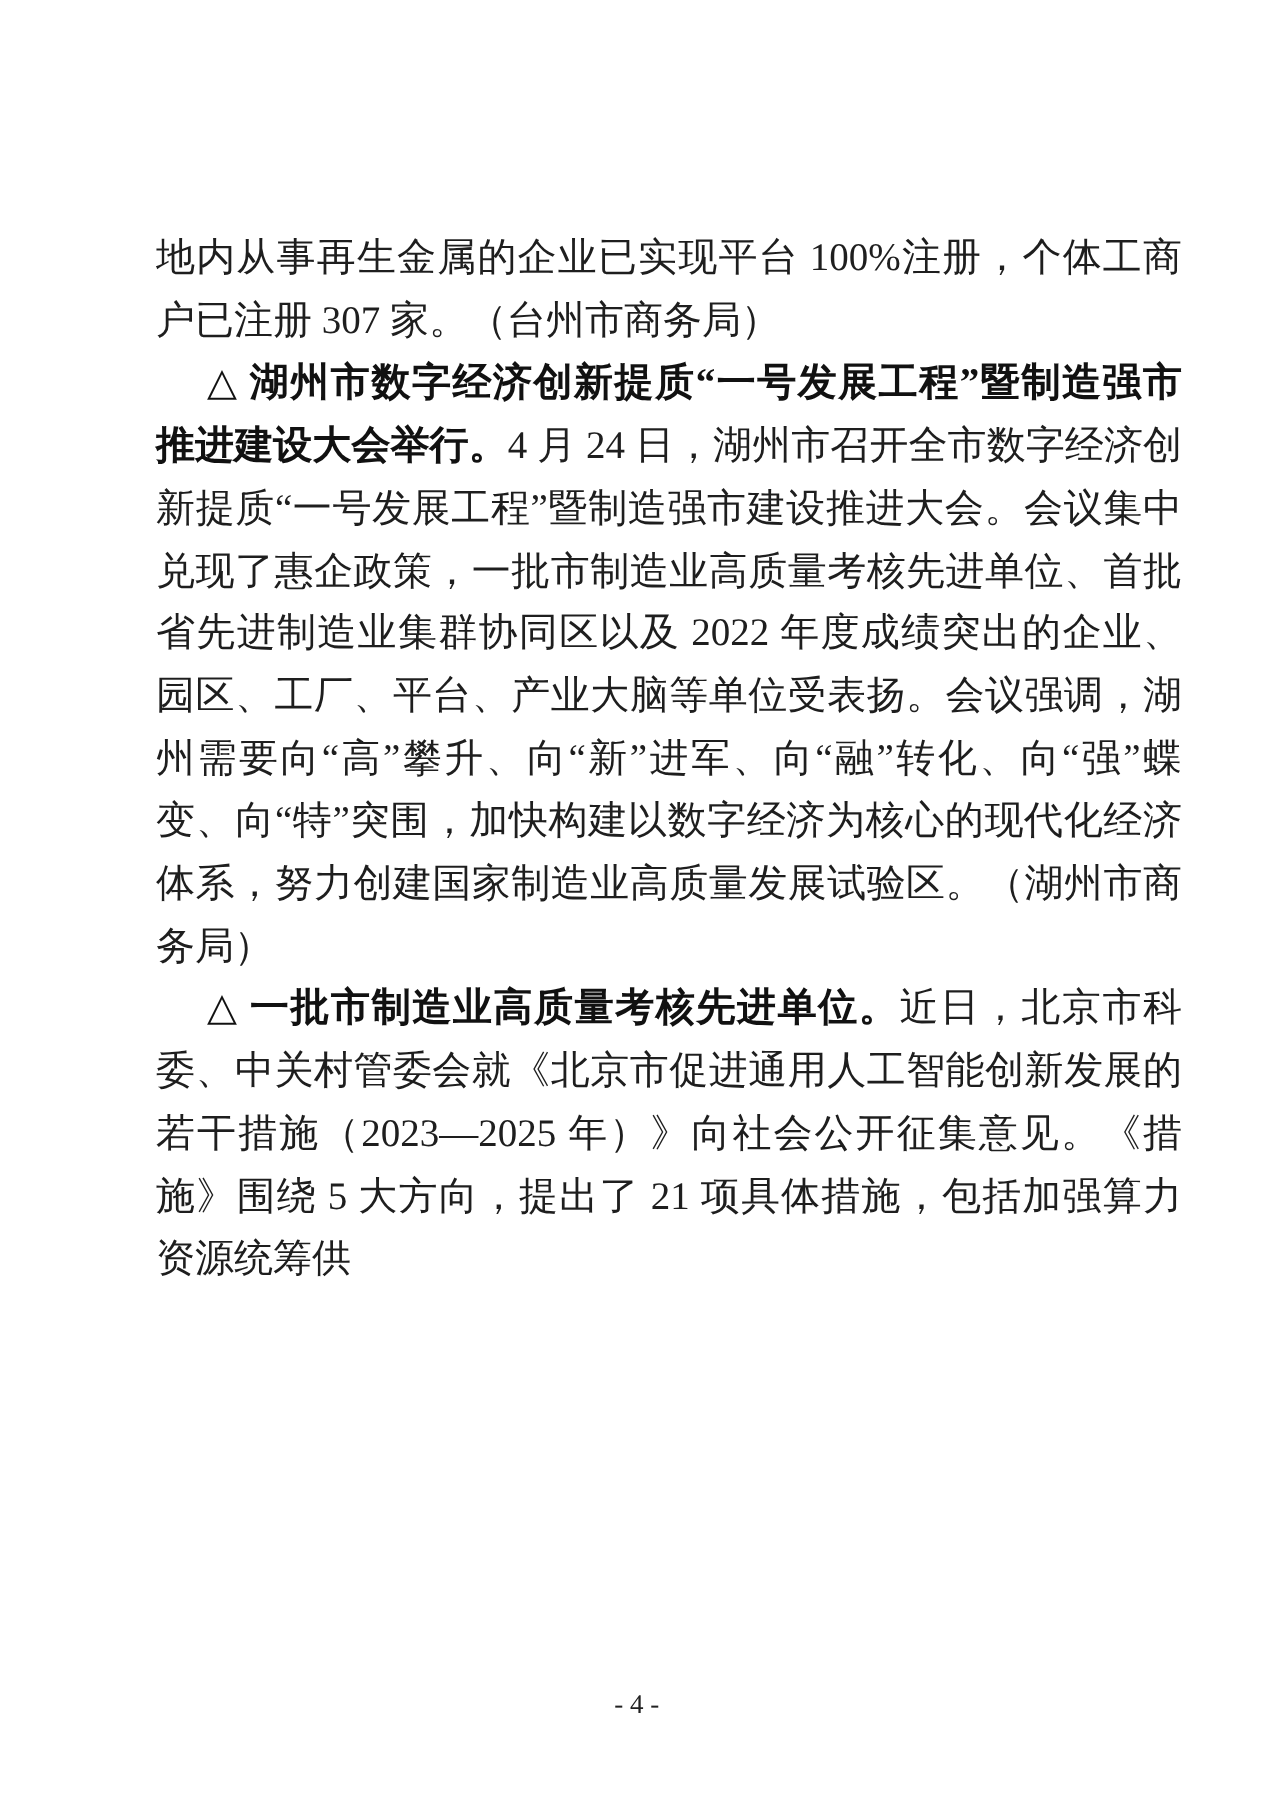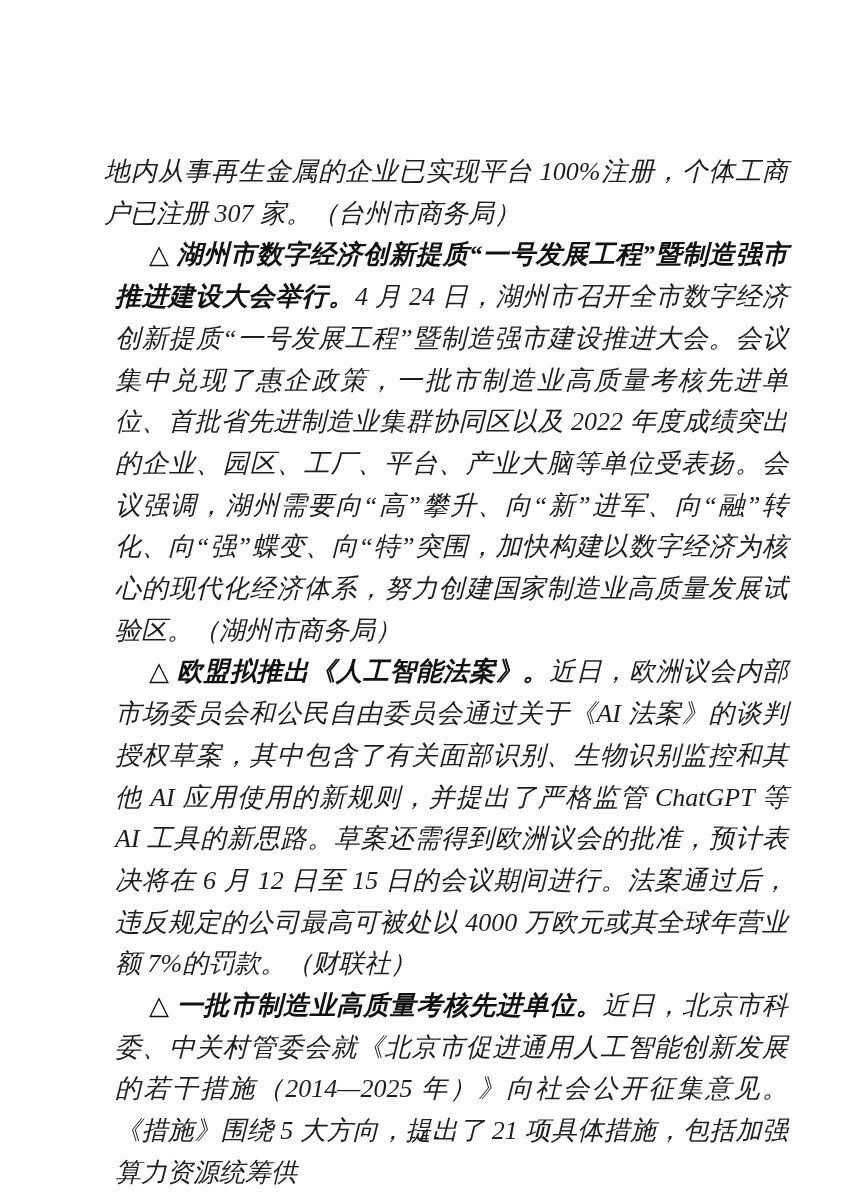--- a/index.html
+++ b/index.html
@@ -7,40 +7,38 @@
     padding: 0;
     background: #ffffff;
   }
   .page {
     position: relative;
     width: 849px;
     height: 1200px;
     background: #ffffff;
     overflow: hidden;
     font-family: "Liberation Serif", "DejaVu Serif", serif;
-    font-style: italic;
   }
   .body-text {
     position: absolute;
     left: 104px;
     top: 151px;
     width: 684px;
     font-size: 26px;
     line-height: 41.7px;
     color: #1e1e1e;
     text-align: justify;
   }
   .para {
     margin: 0;
     padding: 0;
     text-indent: 0;
   }
   .para.indented {
     text-indent: 34px;
-    margin-left: 11px;
   }
   .lead-seg {
     font-weight: bold;
     color: #111111;
   }
   .body-seg {
     font-weight: normal;
   }
   .page-footer {
     position: absolute;
@@ -56,22 +54,21 @@
 </head>
 <body>
 
 <div class="page">
   <main class="body-text">
 
     <p class="para continuation"><span class="body-seg">地内从事再生金属的企业已实现平台 100%注册，个体工商户已注册 307 家。（台州市商务局）</span></p>
 
     <p class="para indented"><b class="lead-seg">△ 湖州市数字经济创新提质“一号发展工程”暨制造强市推进建设大会举行。</b><span class="body-seg">4 月 24 日，湖州市召开全市数字经济创新提质“一号发展工程”暨制造强市建设推进大会。会议集中兑现了惠企政策，一批市制造业高质量考核先进单位、首批省先进制造业集群协同区以及 2022 年度成绩突出的企业、园区、工厂、平台、产业大脑等单位受表扬。会议强调，湖州需要向“高”攀升、向“新”进军、向“融”转化、向“强”蝶变、向“特”突围，加快构建以数字经济为核心的现代化经济体系，努力创建国家制造业高质量发展试验区。（湖州市商务局）</span></p>
 
-    <p class="para indented"><b class="lead-seg">△ 欧盟拟推出《人工智能法案》。</b><span class="body-seg">近日，欧洲议会内部市场委员会和公民自由委员会通过关于《AI 法案》的谈判授权草案，其中包含了有关面部识别、生物识别监控和其他 AI 应用使用的新规则，并提出了严格监管 ChatGPT 等 AI 工具的新思路。草案还需得到欧洲议会的批准，预计表决将在 6 月 12 日至 15 日的会议期间进行。法案通过后，违反规定的公司最高可被处以 4000 万欧元或其全球年营业额 7%的罚款。（财联社）</span></p>
 
-    <p class="para indented"><b class="lead-seg">△ 一批市制造业高质量考核先进单位。</b><span class="body-seg">近日，北京市科委、中关村管委会就《北京市促进通用人工智能创新发展的若干措施（2014—2025 年）》向社会公开征集意见。《措施》围绕 5 大方向，提出了 21 项具体措施，包括加强算力资源统筹供</span></p>
+    <p class="para indented"><b class="lead-seg">△ 一批市制造业高质量考核先进单位。</b><span class="body-seg">近日，北京市科委、中关村管委会就《北京市促进通用人工智能创新发展的若干措施（2023—2025 年）》向社会公开征集意见。《措施》围绕 5 大方向，提出了 21 项具体措施，包括加强算力资源统筹供</span></p>
 
   </main>
 
   <footer class="page-footer">
     <span>- 4 -</span>
   </footer>
 </div>
 
 </body></html>

